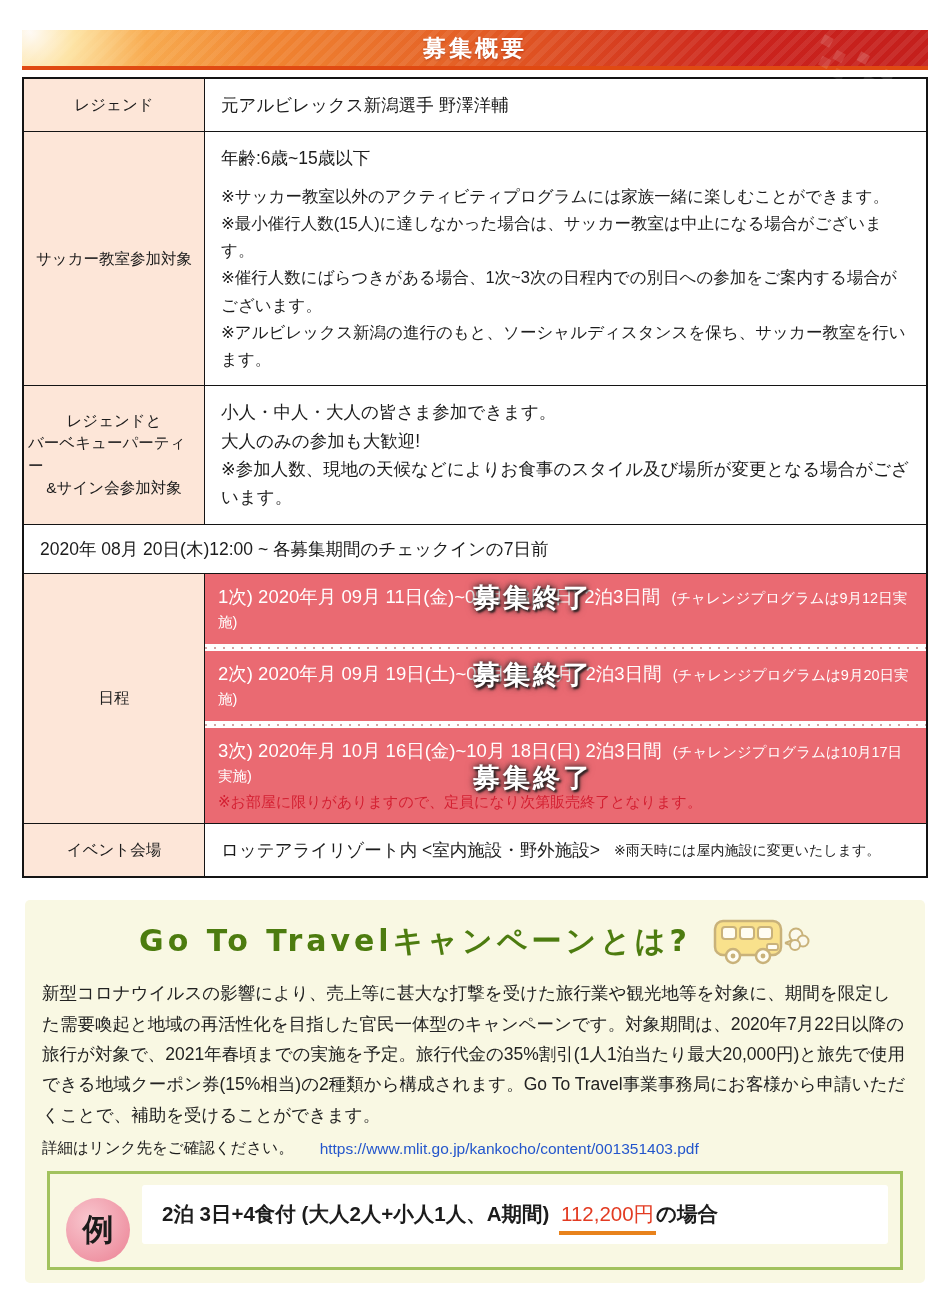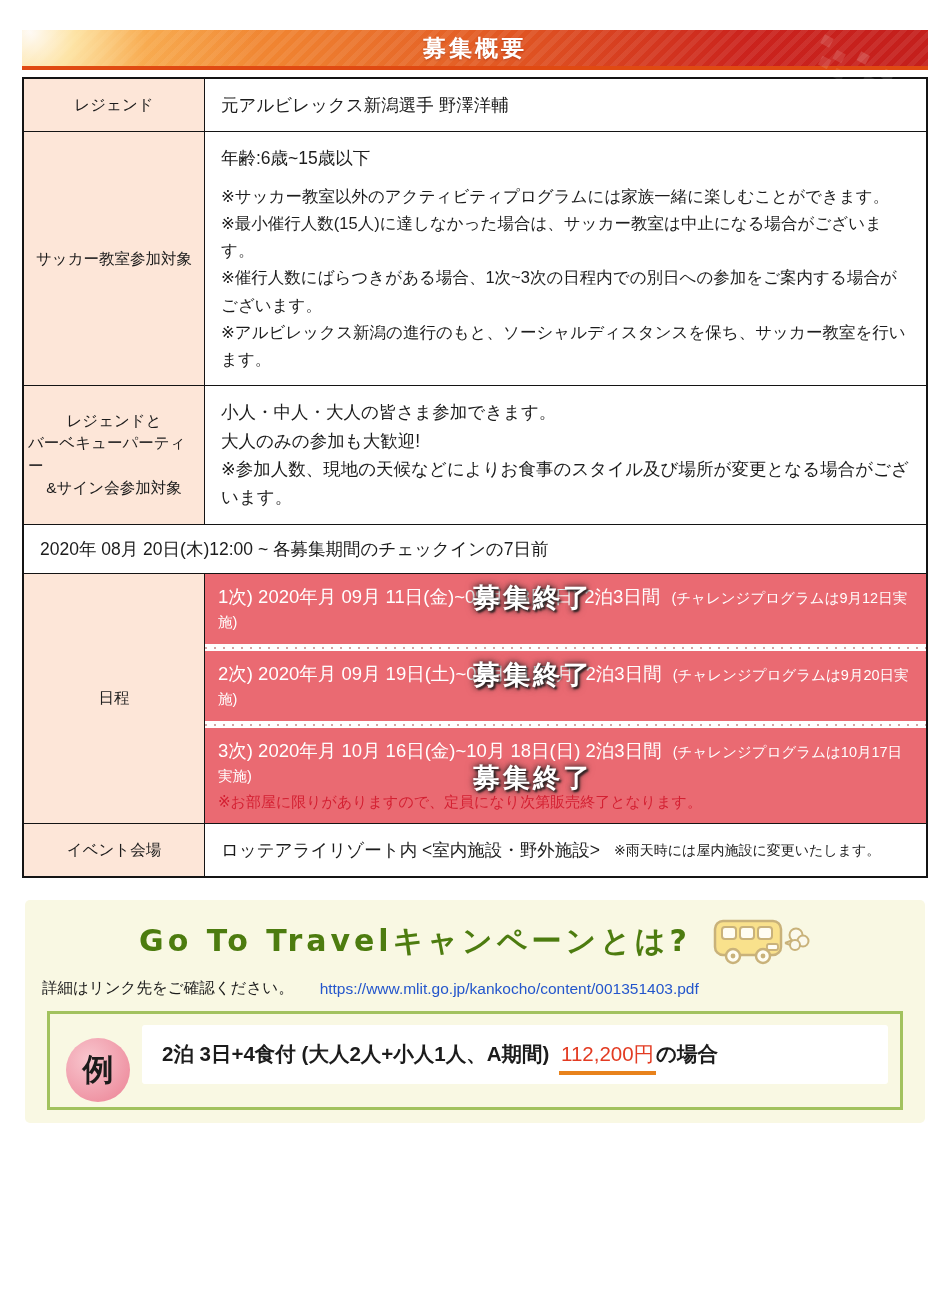--- a/index.html
+++ b/index.html
@@ -218,20 +218,21 @@
         <circle cx="22" cy="43" r="2.4" fill="#c9b27a"></circle>
         <circle cx="52" cy="43" r="7" fill="#fffdf2" stroke="#c9b27a" stroke-width="2.5"></circle>
         <circle cx="52" cy="43" r="2.4" fill="#c9b27a"></circle>
         <path d="M74 30 l8 -3 m-8 3 l8 3" stroke="#c9b27a" stroke-width="2" fill="none"></path>
         <circle cx="85" cy="22" r="6.5" fill="#fbf9ec" stroke="#c9b27a" stroke-width="2"></circle>
         <circle cx="92" cy="28" r="5.5" fill="#fbf9ec" stroke="#c9b27a" stroke-width="2"></circle>
         <circle cx="84" cy="32" r="5" fill="#fbf9ec" stroke="#c9b27a" stroke-width="2"></circle>
       </svg>
     </div>
 
+    <div class="goto-paragraph">新型コロナウイルスの影響により、売上等に甚大な打撃を受けた旅行業や観光地等を対象に、期間を限定した需要喚起と地域の再活性化を目指した官民一体型のキャンペーンです。対象期間は、2020年7月22日以降の旅行が対象で、2021年春頃までの実施を予定。旅行代金の35%割引(1人1泊当たり最大20,000円)と旅先で使用できる地域クーポン券(15%相当)の2種類から構成されます。Go To Travel事業事務局にお客様から申請いただくことで、補助を受けることができます。</div>
 
     <div class="goto-link-row">
       <span>詳細はリンク先をご確認ください。</span>
       <a class="link">https://www.mlit.go.jp/kankocho/content/001351403.pdf</a>
     </div>
 
     <div class="green-box">
       <div class="example-badge">例</div>
 
       <div class="example-box">

